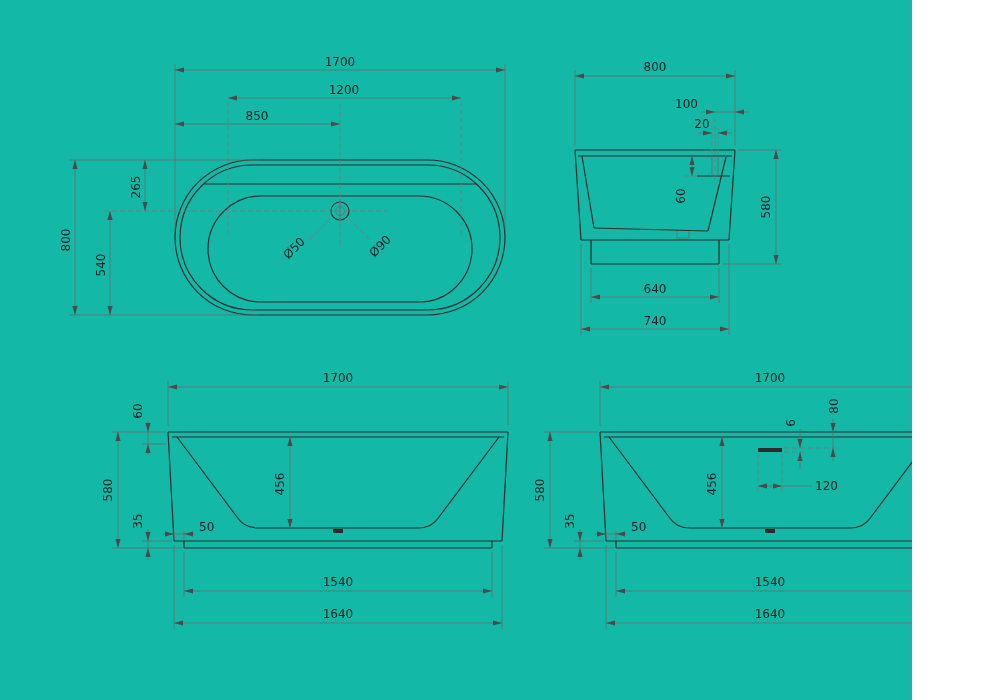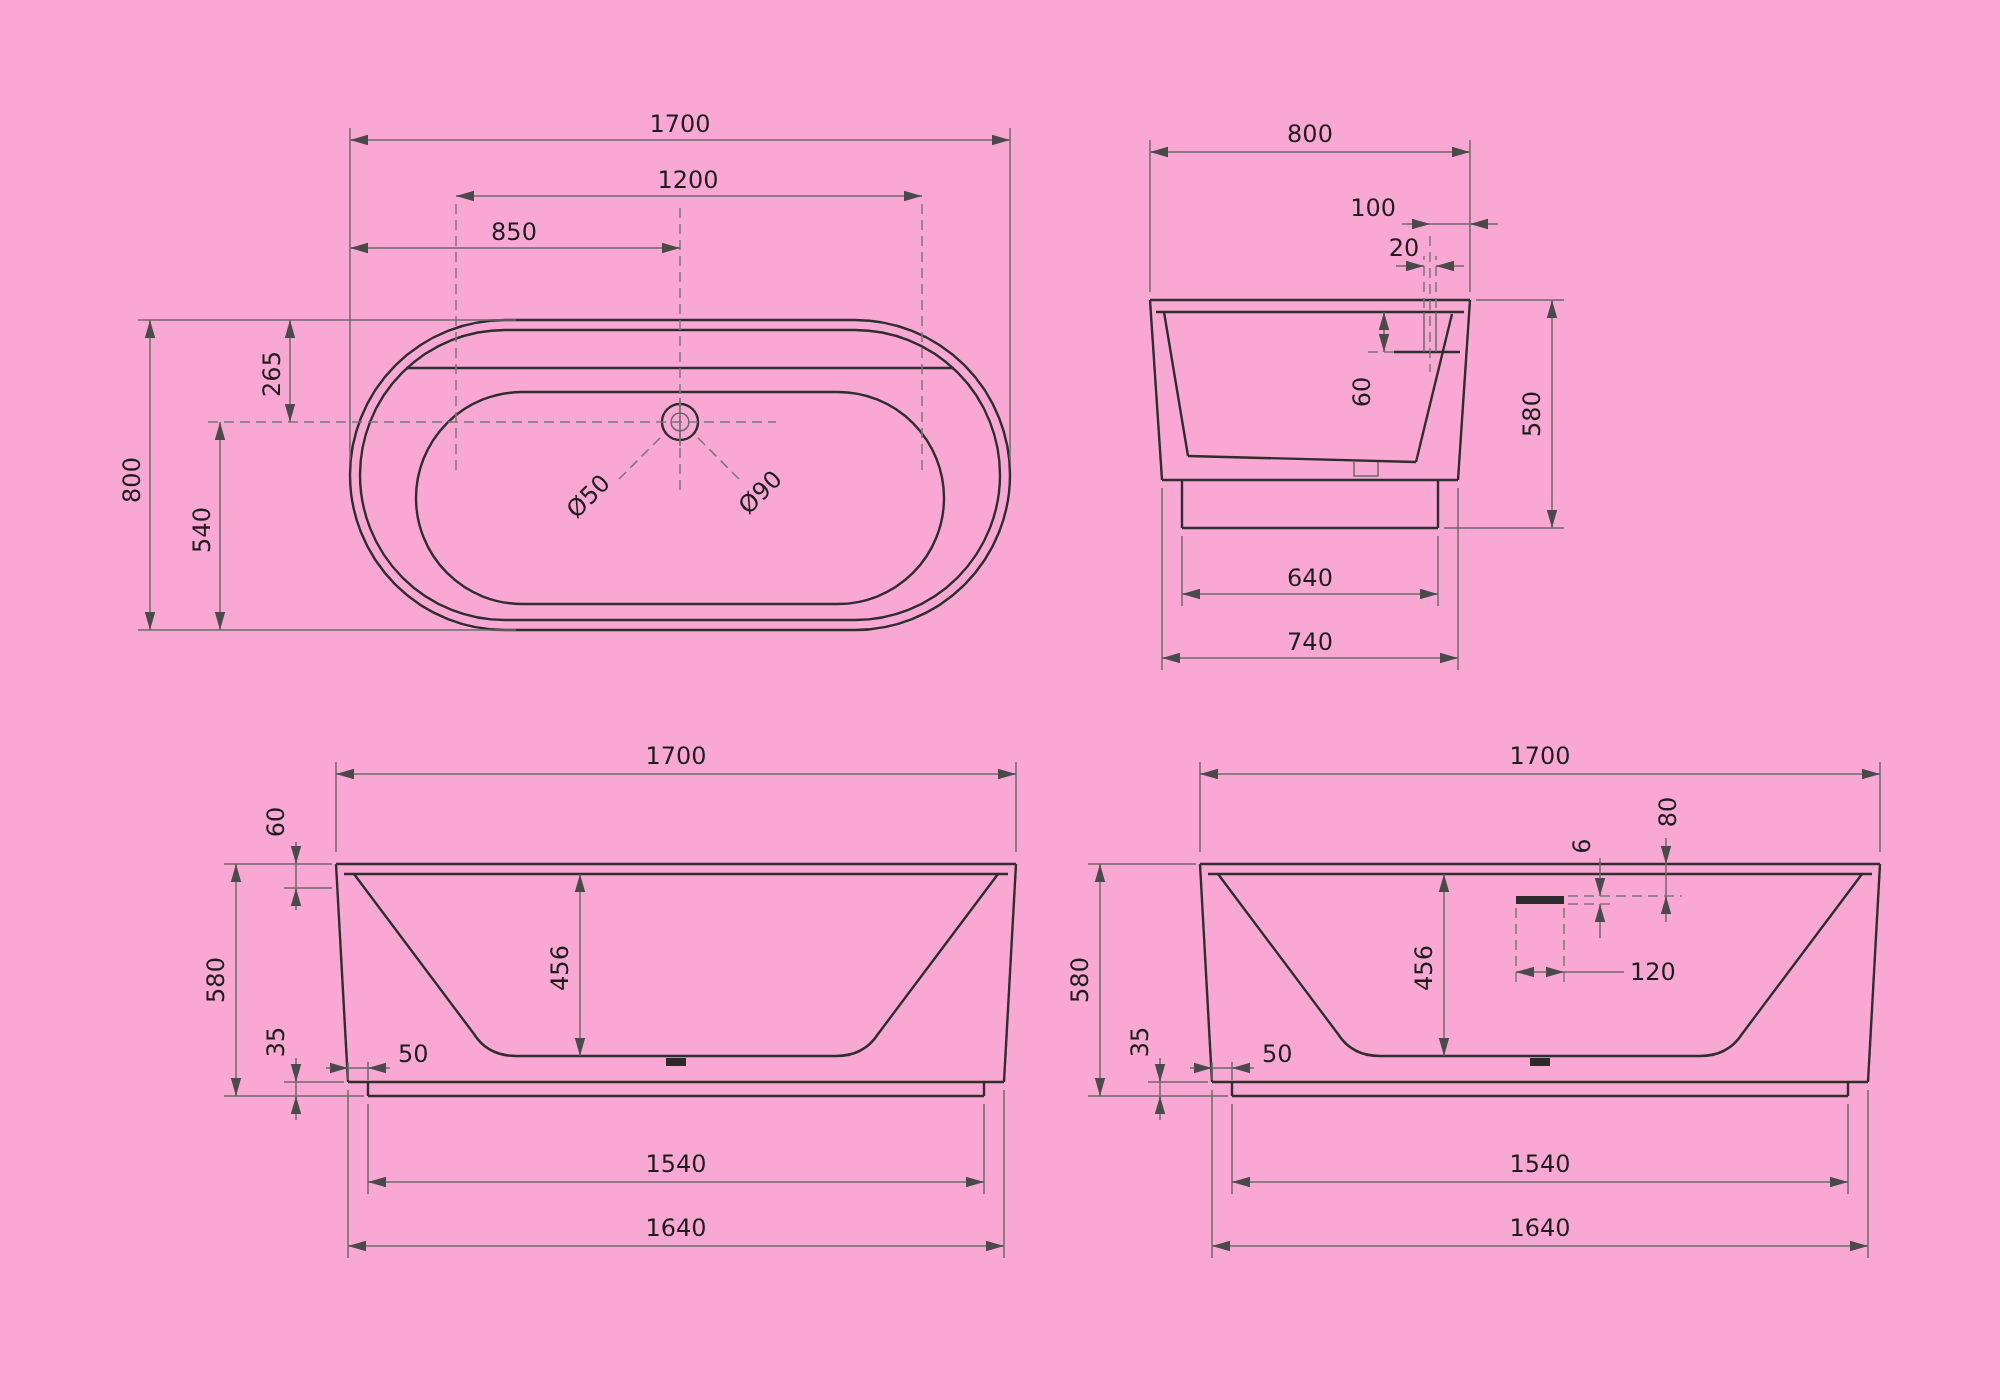--- a/index.html
+++ b/index.html
@@ -1,16 +1,16 @@
 <!DOCTYPE html>
 <html><head>
 <meta charset="utf-8">
 <style>
   html,body{margin:0;padding:0;background:#ffffff;}
-  .frame{width:1000px;height:700px;background:#f9a8d4;position:relative;overflow:hidden;}
+  .frame{width:912px;height:700px;background:#14b8a6;position:relative;overflow:hidden;}
   svg{display:block;}
   .obj{stroke:#2e2e2e;stroke-width:1.2;fill:none;stroke-linejoin:round;}
   .thin{stroke:#6a6a6a;stroke-width:0.75;fill:none;}
   .dash{stroke:#787878;stroke-width:0.75;fill:none;stroke-dasharray:5 3;}
   .solidfill{fill:#2b2b2b;stroke:none;}
   text.lbl{font-family:"DejaVu Sans",sans-serif;font-size:12px;fill:#1d1d1d;}
 </style>
 </head>
 <body>
 

